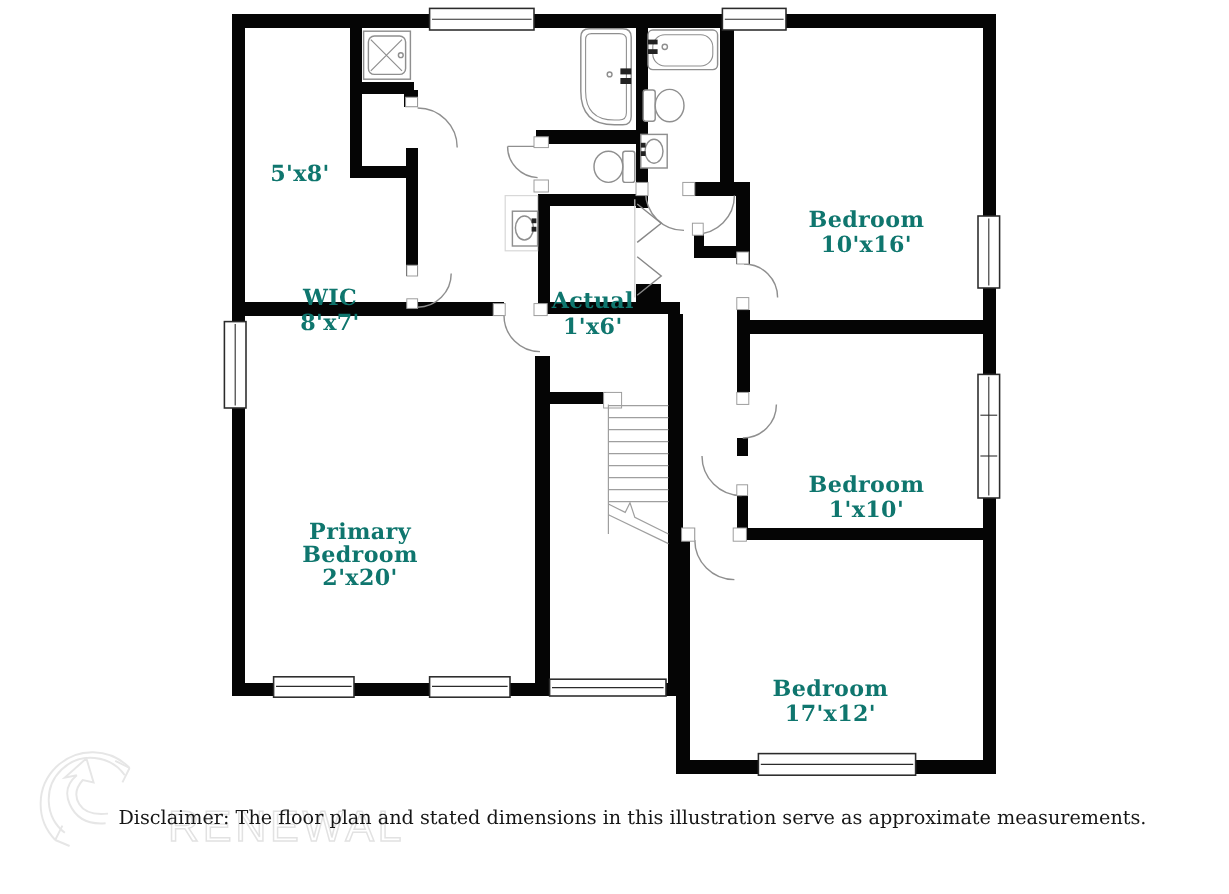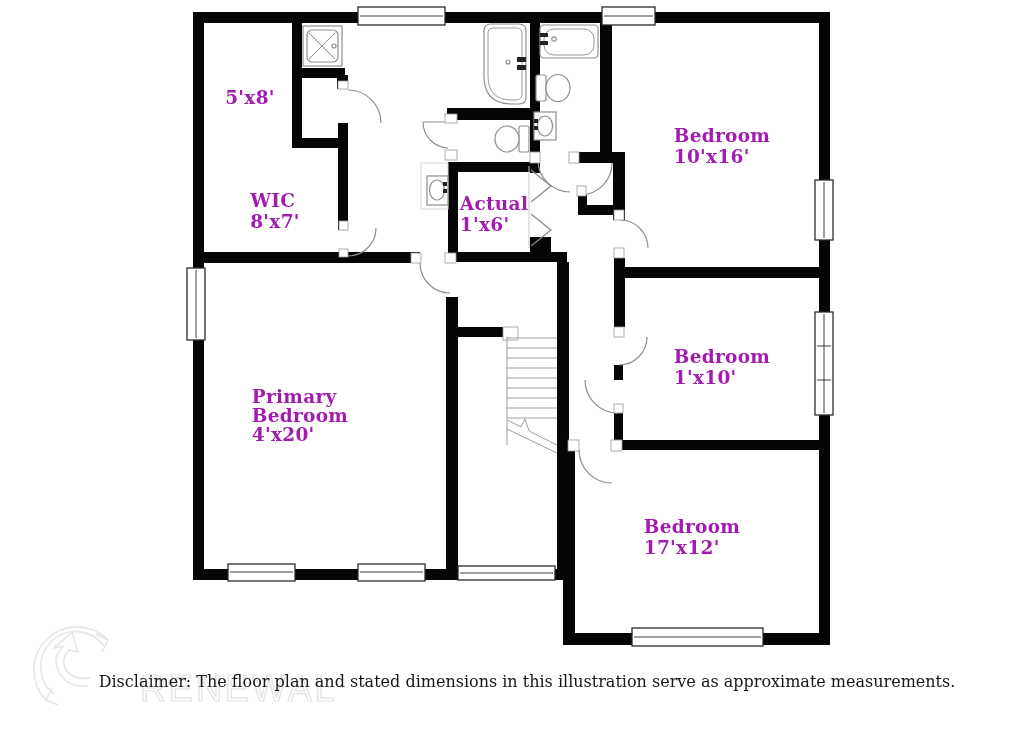--- a/index.html
+++ b/index.html
@@ -1,21 +1,21 @@
 <!DOCTYPE html>
 <html><head>
 <meta charset="utf-8">
 <style>
   html,body{margin:0;padding:0;background:#ffffff;}
   .canvas{position:relative;width:1024px;height:745px;background:#fff;overflow:hidden;
           font-family:"DejaVu Serif","Liberation Serif",serif;}
   .plan{position:absolute;left:0;top:0;width:1024px;height:745px;}
-  .room-label{position:absolute;transform:translate(-50%,-50%);text-align:left;
+  .room-label{position:absolute;transform:translate(-50%,-50%);text-align:center;
               font-weight:bold;font-size:18.5px;line-height:21px;letter-spacing:.3px;
-              color:#a21caf;white-space:nowrap;z-index:3;}
+              color:#0f766e;white-space:nowrap;z-index:3;margin-top:48px;}
   .room-label.tight{line-height:19px;}
   .disclaimer{position:absolute;left:30px;top:671px;width:994px;text-align:center;
               font-size:16px;line-height:22px;color:#161616;z-index:4;}
   .watermark{position:absolute;left:0;top:610px;width:420px;height:135px;z-index:1;}
   .wm-line{position:absolute;font-family:"Liberation Sans","DejaVu Sans",sans-serif;
            font-weight:400;color:#ffffff;-webkit-text-stroke:1.2px #e2e2e2;
            text-stroke:1.2px #e2e2e2;}
   .wm-1{left:140px;top:22px;font-size:37px;letter-spacing:2px;}
   .wm-2{left:140px;top:58px;font-size:36px;letter-spacing:3px;}
   svg .wallfill{fill:#050505;}
@@ -236,21 +236,21 @@
     <div>Bedroom</div>
     <div>10'x16'</div>
   </div>
   <div class="room-label" style="left:722px;top:367px">
     <div>Bedroom</div>
     <div>1'x10'</div>
   </div>
   <div class="room-label tight" style="left:300px;top:415px">
     <div>Primary</div>
     <div>Bedroom</div>
-    <div>4'x20'</div>
+    <div>2'x20'</div>
   </div>
   <div class="room-label" style="left:692px;top:537px">
     <div>Bedroom</div>
     <div>17'x12'</div>
   </div>
 
   <div class="disclaimer">
     <div>Disclaimer: The floor plan and stated dimensions in this illustration serve as approximate measurements.</div>
   </div>
 

